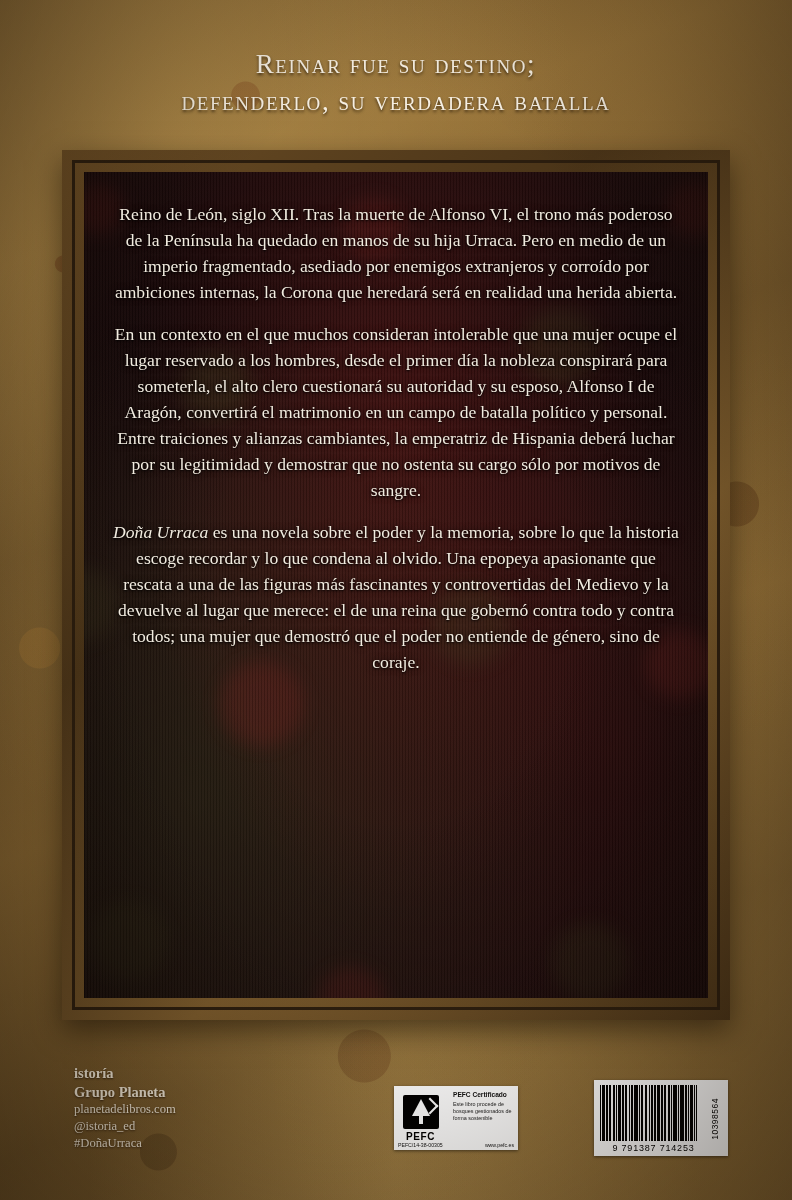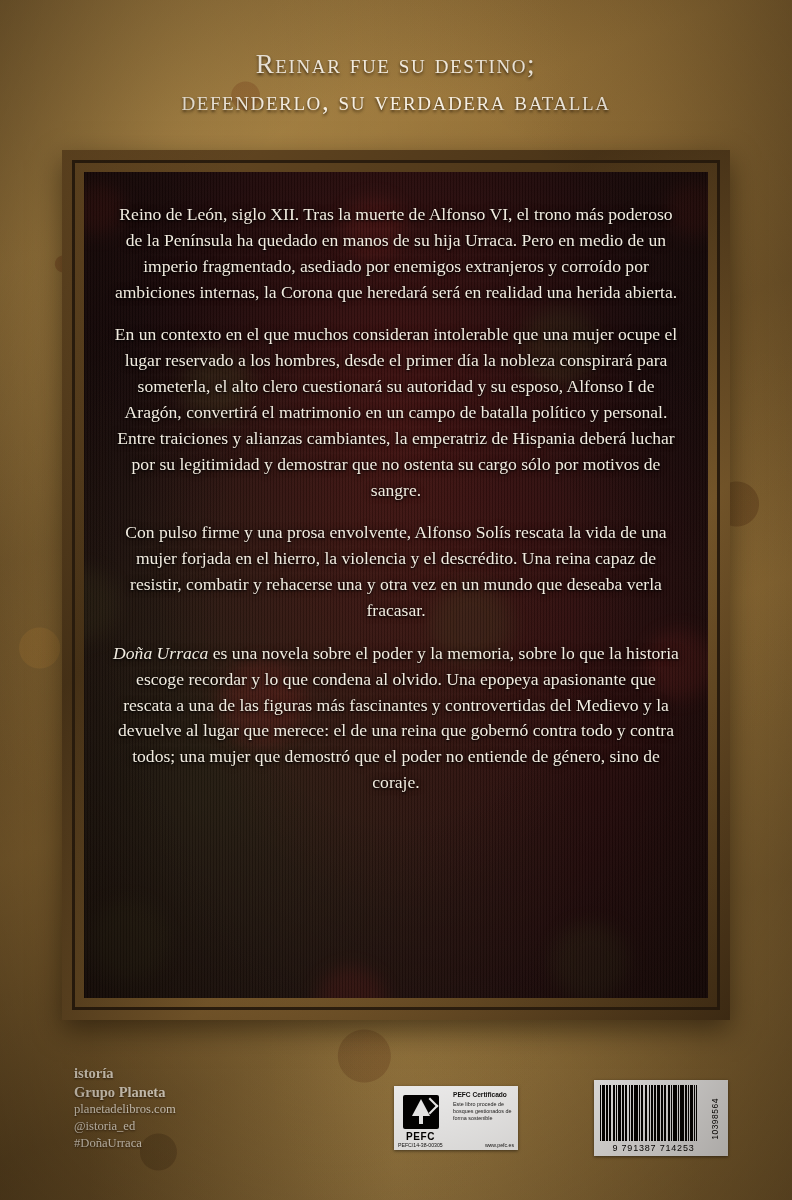--- a/index.html
+++ b/index.html
@@ -315,21 +315,20 @@
     <span class="ln">defenderlo, su verdadera batalla</span>
   </div>
 
   <div class="panel-wrap">
     <div class="panel-frame"></div>
     <div class="panel-frame-inner"></div>
     <div class="tapestry"></div>
     <div class="copy">
       <p>Reino de León, siglo XII. Tras la muerte de Alfonso VI, el trono más poderoso de la Península ha quedado en manos de su hija Urraca. Pero en medio de un imperio fragmentado, asediado por enemigos extranjeros y corroído por ambiciones internas, la Corona que heredará será en realidad una herida abierta.</p>
       <p>En un contexto en el que muchos consideran intolerable que una mujer ocupe el lugar reservado a los hombres, desde el primer día la nobleza conspirará para someterla, el alto clero cuestionará su autoridad y su esposo, Alfonso I de Aragón, convertirá el matrimonio en un campo de batalla político y personal. Entre traiciones y alianzas cambiantes, la emperatriz de Hispania deberá luchar por su legitimidad y demostrar que no ostenta su cargo sólo por motivos de sangre.</p>
-      <p>Con pulso firme y una prosa envolvente, Alfonso Solís rescata la vida de una mujer forjada en el hierro, la violencia y el descrédito. Una reina capaz de resistir, combatir y rehacerse una y otra vez en un mundo que deseaba verla fracasar.</p>
       <p><em>Doña Urraca</em> es una novela sobre el poder y la memoria, sobre lo que la historia escoge recordar y lo que condena al olvido. Una epopeya apasionante que rescata a una de las figuras más fascinantes y controvertidas del Medievo y la devuelve al lugar que merece: el de una reina que gobernó contra todo y contra todos; una mujer que demostró que el poder no entiende de género, sino de coraje.</p>
     </div>
   </div>
 
   <div class="footer">
 
     <div class="imprint">
       <span class="line b">istoría</span>
       <span class="line b">Grupo Planeta</span>
       <span class="line s">planetadelibros.com</span>

